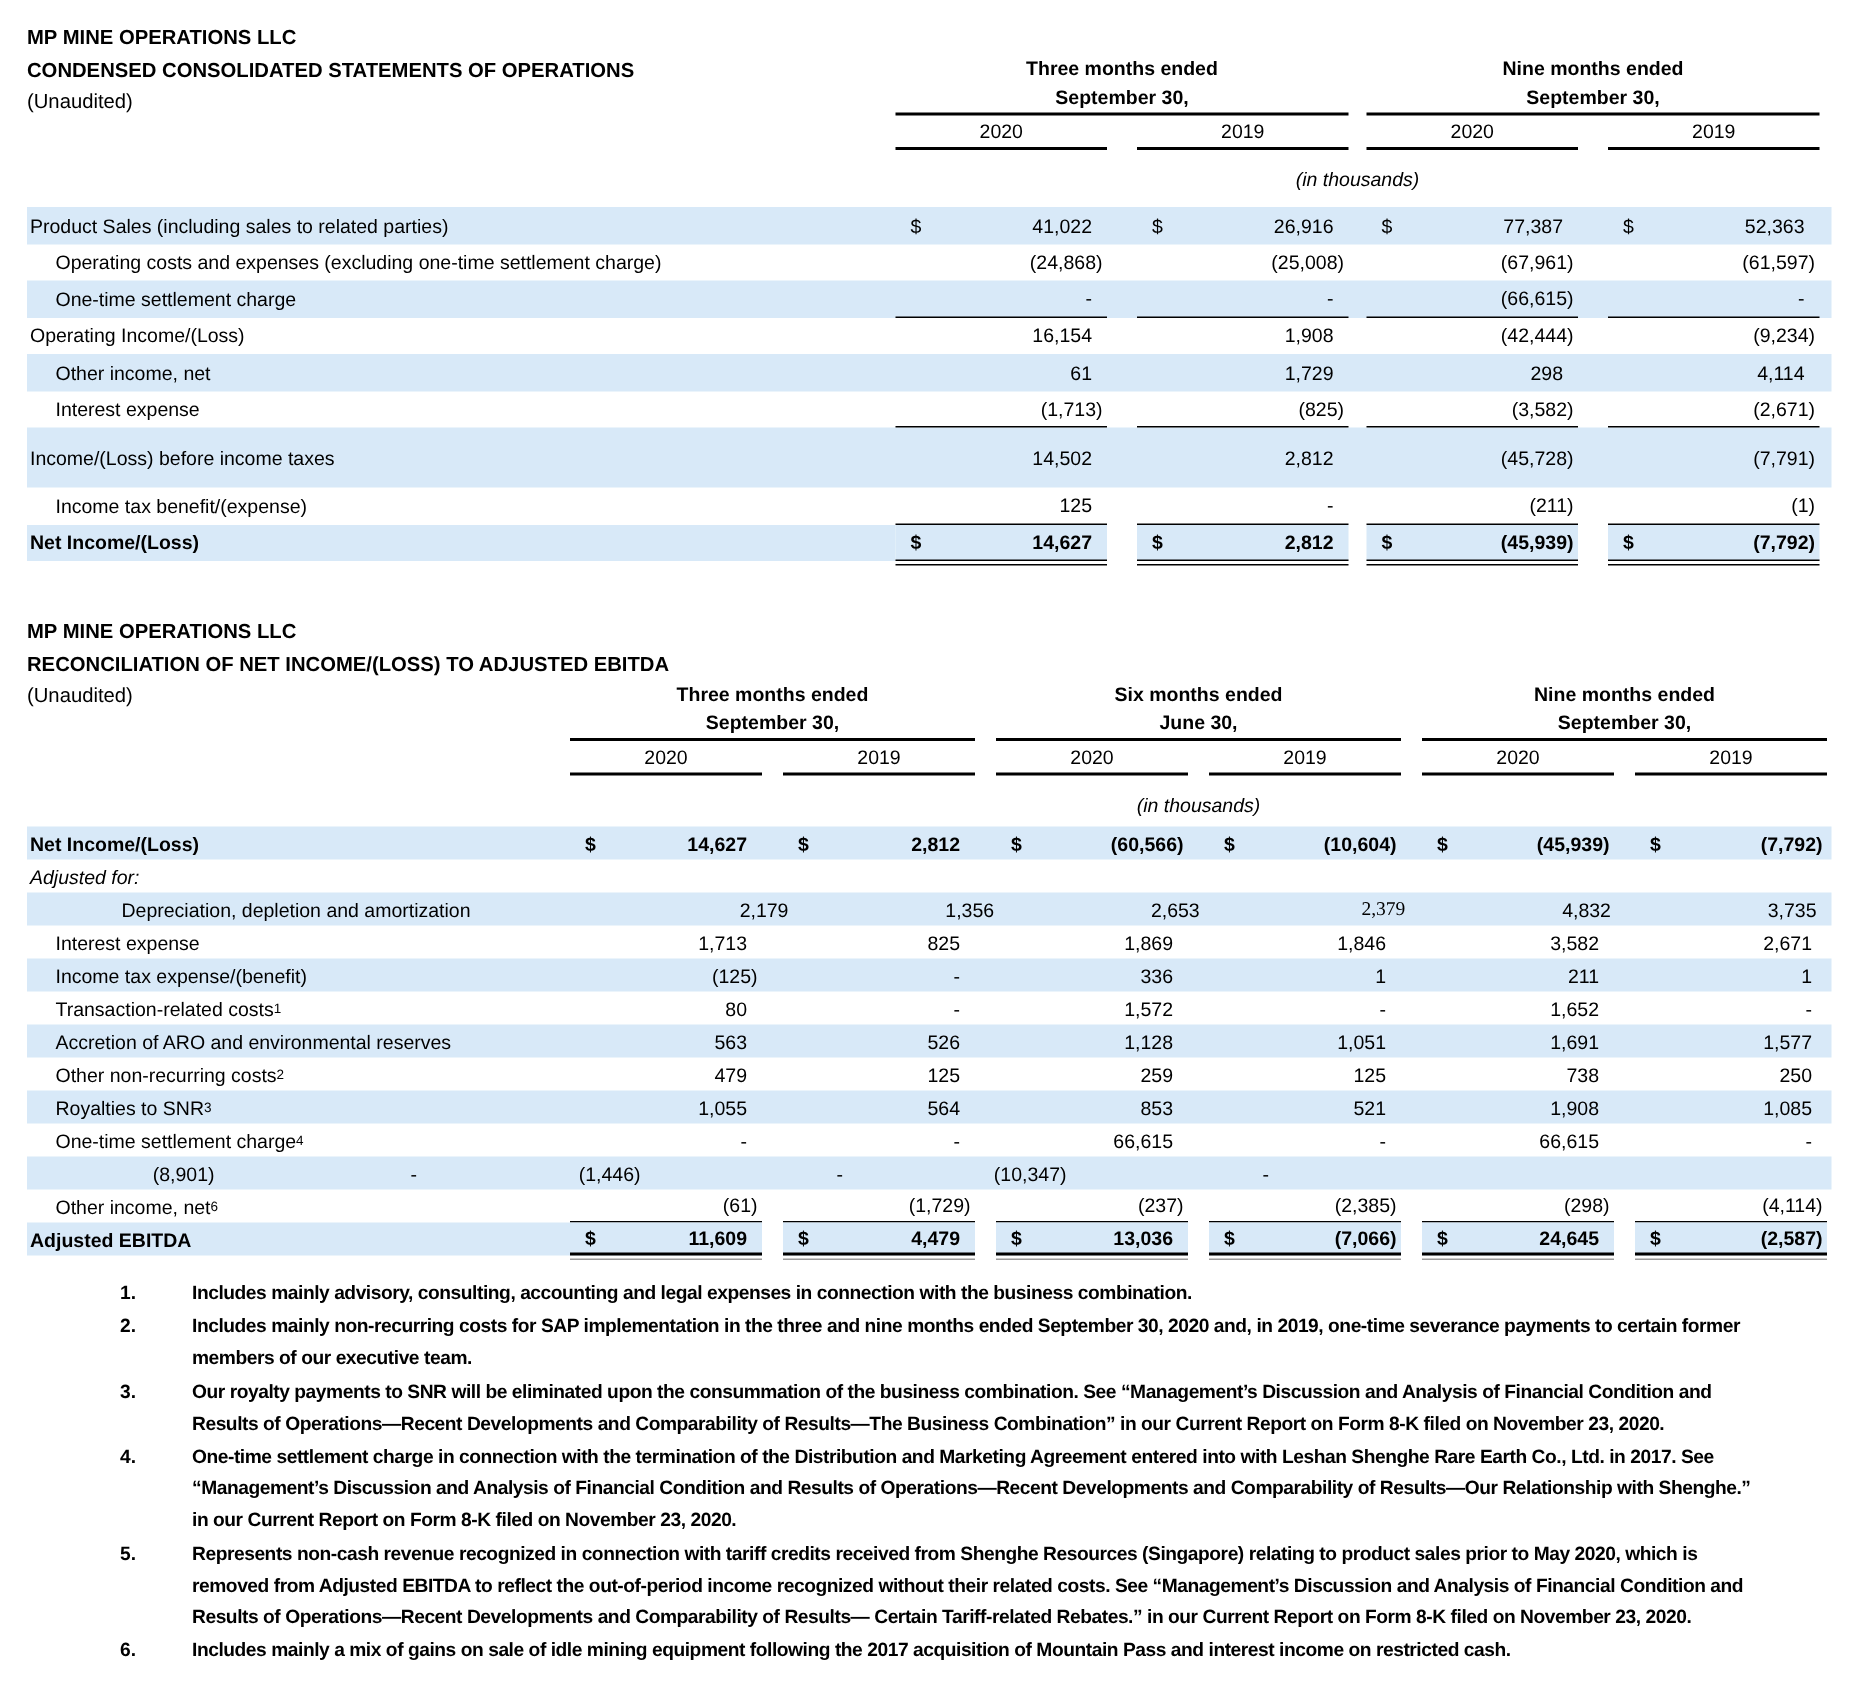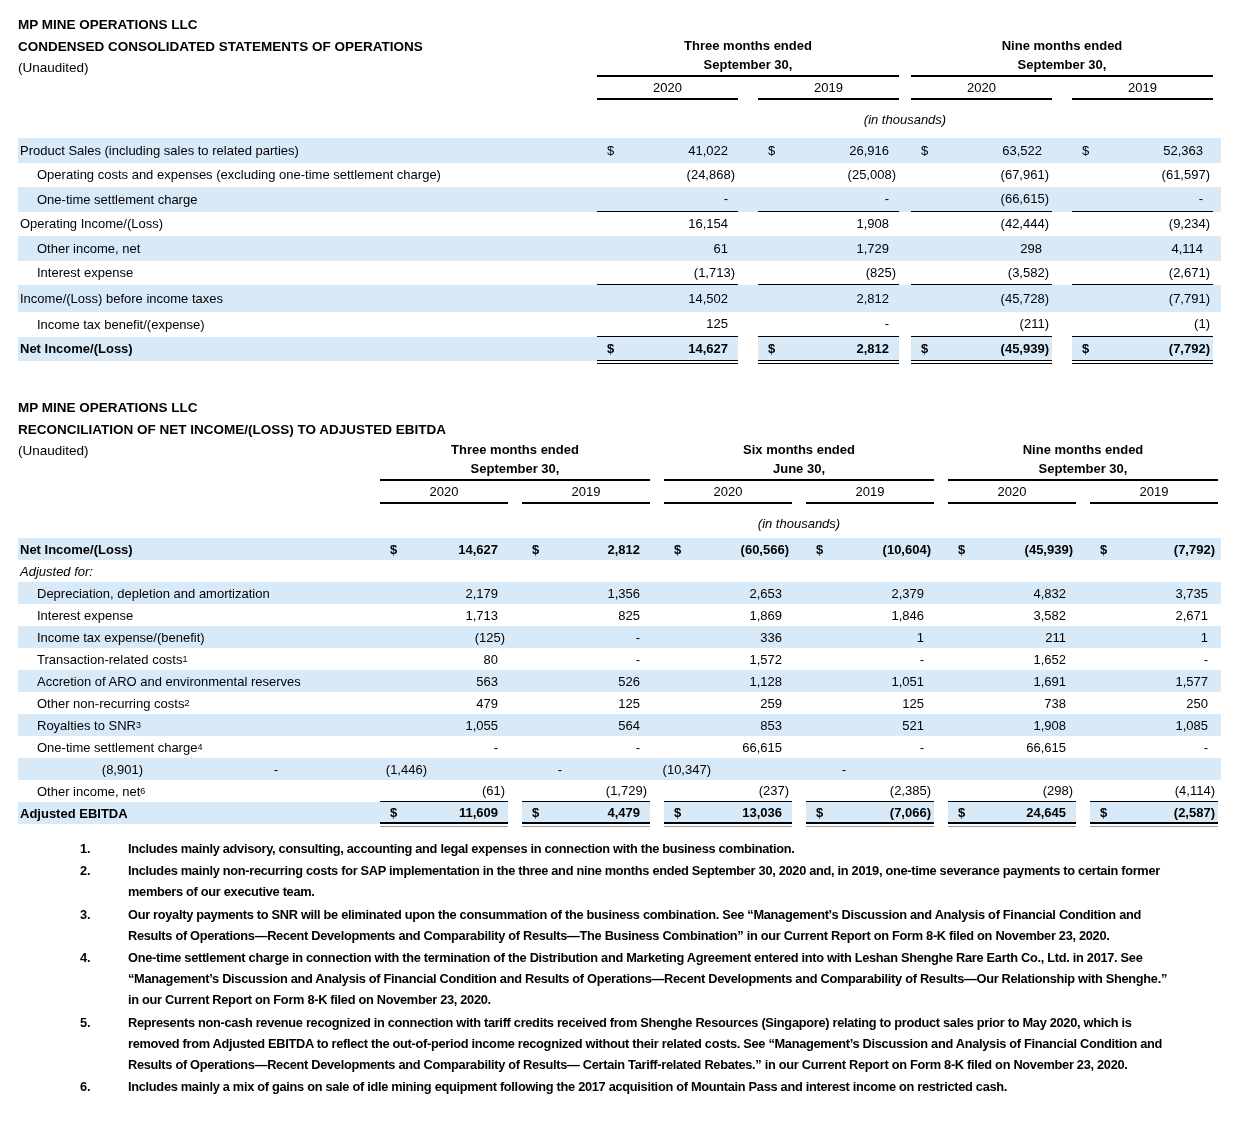--- a/index.html
+++ b/index.html
@@ -95,21 +95,21 @@
             <span class="val">41,022</span>
           </div>
           <div class="gap" style="width: 20px;"></div>
           <div class="col" style="width: 141px;">
             <span class="dollar">$</span>
             <span class="val">26,916</span>
           </div>
           <div class="gap" style="width: 12px;"></div>
           <div class="col" style="width: 141px;">
             <span class="dollar">$</span>
-            <span class="val">63,522</span>
+            <span class="val">77,387</span>
           </div>
           <div class="gap" style="width: 20px;"></div>
           <div class="col" style="width: 141px;">
             <span class="dollar">$</span>
             <span class="val">52,363</span>
           </div>
         </div>
         <div class="row" style="height: 24.5px;">
           <div class="cell-label" style="width: 579px; padding-left: 19px;">Operating costs and expenses (excluding one-time settlement charge)</div>
           <div class="col" style="width: 141px;">
@@ -213,21 +213,21 @@
           <div class="col" style="width: 141px;">
             <span class="dollar"></span>
             <span class="val neg">(3,582)</span>
           </div>
           <div class="gap" style="width: 20px;"></div>
           <div class="col" style="width: 141px;">
             <span class="dollar"></span>
             <span class="val neg">(2,671)</span>
           </div>
         </div>
-        <div class="row shade" style="height: 27px;">
+        <div class="row shade" style="height: 40px;">
           <div class="cell-label" style="width: 579px; padding-left: 2px;">Income/(Loss) before income taxes</div>
           <div class="col" style="width: 141px;">
             <span class="dollar"></span>
             <span class="val">14,502</span>
           </div>
           <div class="gap" style="width: 20px;"></div>
           <div class="col" style="width: 141px;">
             <span class="dollar"></span>
             <span class="val">2,812</span>
           </div>
@@ -383,37 +383,37 @@
             <span class="dollar"></span>
             <span class="val"></span>
           </div>
           <div class="gap" style="width: 14px;"></div>
           <div class="col" style="width: 128px;">
             <span class="dollar"></span>
             <span class="val"></span>
           </div>
         </div>
         <div class="row shade" style="height: 22px;">
-          <div class="cell-label" style="width: 362px; padding-left: 19px;">Depreciation, depletion and amortization</div>
+          <div class="cell-label" style="width: 362px; padding-left: 19px; margin-left: 44px;">Depreciation, depletion and amortization</div>
           <div class="col" style="width: 128px;">
             <span class="dollar"></span>
             <span class="val">2,179</span>
           </div>
           <div class="gap" style="width: 14px;"></div>
           <div class="col" style="width: 128px;">
             <span class="dollar"></span>
             <span class="val">1,356</span>
           </div>
           <div class="gap" style="width: 14px;"></div>
           <div class="col" style="width: 128px;">
             <span class="dollar"></span>
             <span class="val">2,653</span>
           </div>
           <div class="gap" style="width: 14px;"></div>
-          <div class="col" style="width: 128px;">
+          <div class="col" style="width: 128px; font-family: Liberation Serif, serif;">
             <span class="dollar"></span>
             <span class="val">2,379</span>
           </div>
           <div class="gap" style="width: 14px;"></div>
           <div class="col" style="width: 128px;">
             <span class="dollar"></span>
             <span class="val">4,832</span>
           </div>
           <div class="gap" style="width: 14px;"></div>
           <div class="col" style="width: 128px;">

